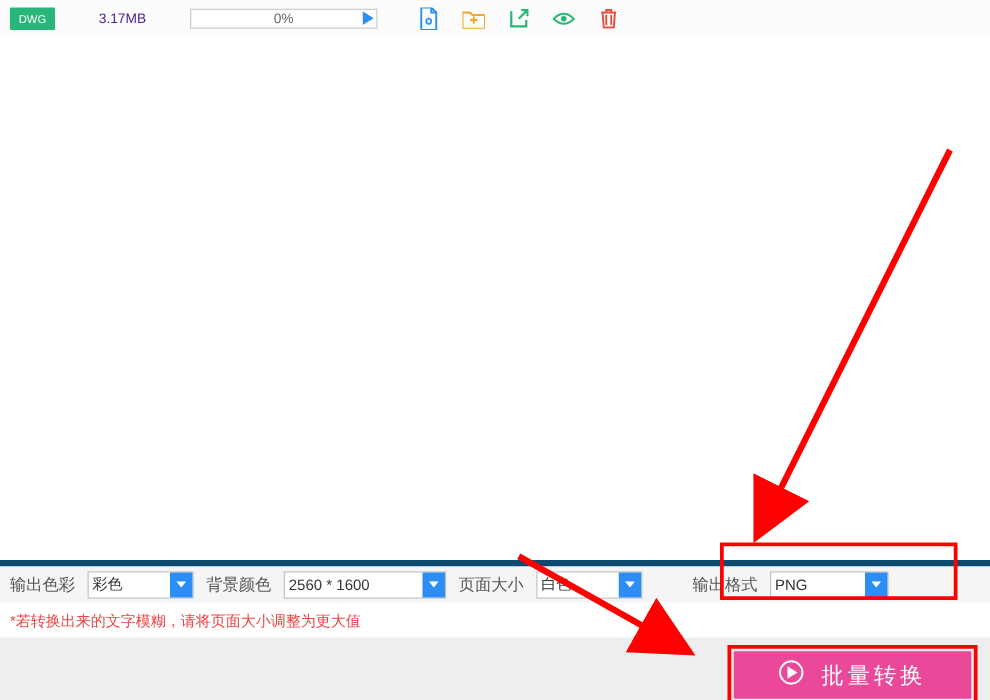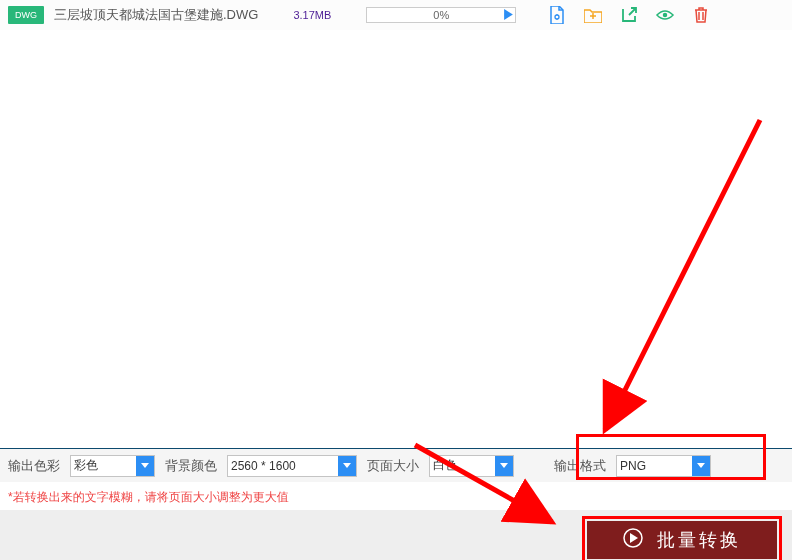--- a/index.html
+++ b/index.html
@@ -56,21 +56,21 @@
     background: #fff;
     position: relative;
   }
   .options-bar {
     height: 34px;
     background: #f5f5f5;
     display: flex;
     align-items: center;
     padding: 0 8px;
     gap: 10px;
-    border-top: 1px solid #0c4a6e;
+    border-top: 5px solid #0c4a6e;
   }
   .opt-label { color: #555; font-size: 13px; }
   .opt-select {
     height: 22px;
     border: 1px solid #c4c4c4;
     background: #fff;
     display: flex;
     align-items: center;
     padding-left: 3px;
     position: relative;
@@ -101,21 +101,21 @@
     position: absolute;
     bottom: 0; left: 0; right: 0;
     height: 50px;
     background: #eeeeee;
     display: flex;
     align-items: flex-start;
     padding: 6px 8px;
   }
   .convert-btn {
     width: 190px; height: 38px;
-    background: #7f1d1d;
+    background: #ec4899;
     color: #fff;
     font-size: 18px;
     display:flex; align-items:center; justify-content:center;
     gap: 14px;
     cursor: pointer;
     letter-spacing: 3px;
   }
   .convert-btn-wrap {
     border: 3px solid red;
     padding: 2px;
@@ -133,21 +133,20 @@
   .arrow {
     position: absolute;
     pointer-events: none;
   }
 </style>
 </head>
 <body>
 
 <div class="row-file">
   <div class="dwg-badge">DWG</div>
-  <div class="file-name">三层坡顶天都城法国古堡建施.DWG</div>
   <div class="file-size">3.17MB</div>
   <div class="progress-wrap">
     <span class="progress-text">0%</span>
     <span class="progress-play">
       <svg width="9" height="11" viewBox="0 0 8 10">
           <path d="M0 0 L8 5 L0 10 Z" fill="#2c8ef4"></path>
         </svg>
     </span>
   </div>
   <div class="icons-group">

